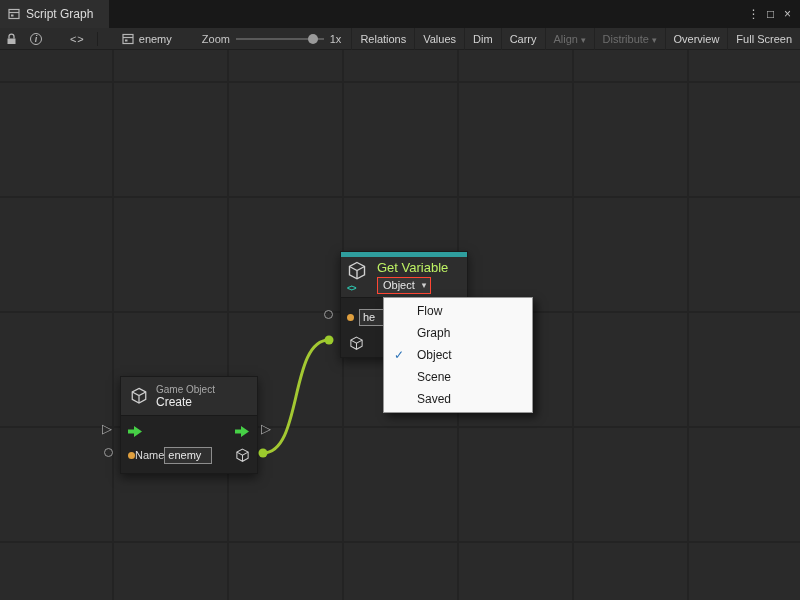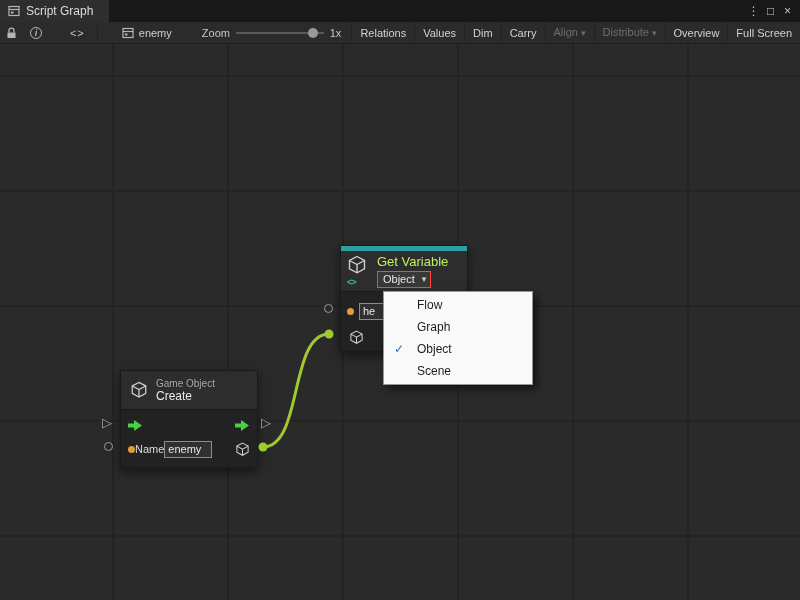--- a/index.html
+++ b/index.html
@@ -1,37 +1,37 @@
 <!DOCTYPE html>
 <html><head>
 <meta charset="utf-8">
 <style>
   *{box-sizing:border-box;margin:0;padding:0}
   html,body{width:800px;height:600px;overflow:hidden}
   body{font-family:"Liberation Sans",sans-serif;background:#2a2a2a;color:#d8d8d8}
 
   
-  .titlebar{height:22px;background:#181818;display:flex;align-items:stretch;position:relative}
+  .titlebar{height:28px;background:#181818;display:flex;align-items:stretch;position:relative}
   .tab{display:flex;align-items:center;gap:6px;background:#2e2e2e;padding:0 16px 0 8px;font-size:12px;color:#dcdcdc;cursor:default}
   .win-controls{margin-left:auto;display:flex;align-items:center;color:#c4c4c4;padding-right:4px}
   .win-controls span{width:17px;text-align:center;font-size:12px;line-height:22px;cursor:default}
 
   
   .toolbar{height:22px;background:#2b2b2b;border-bottom:1px solid #1e1e1e;display:flex;align-items:center;font-size:11px;color:#cfcfcf;white-space:nowrap}
   .icon-btn{width:24px;height:22px;display:flex;align-items:center;justify-content:center}
   .info-circle{width:12px;height:12px;border:1px solid #b5b5b5;border-radius:50%;font-size:9px;line-height:10px;text-align:center;color:#b5b5b5;font-style:italic;font-weight:bold}
   .code-toggle{margin-left:14px;padding:0 8px;color:#c0c0c0;letter-spacing:1px}
   .vsep{width:1px;height:14px;background:#1f1f1f;margin:0 4px}
   .graph-chip{display:flex;align-items:center;gap:5px;margin-left:14px;padding:0 6px}
   .zoom-label{margin-left:24px;color:#c6c6c6}
   .slider{position:relative;width:88px;height:22px;margin:0 6px}
   .slider .track{position:absolute;left:0;right:0;top:10px;height:2px;background:#5a5a5a}
   .slider .handle{position:absolute;left:72px;top:6px;width:10px;height:10px;border-radius:50%;background:#9a9a9a}
   .zoom-value{margin-right:10px;color:#c6c6c6}
-  .tb-right{margin-left:auto;display:flex;height:22px;align-items:center}
+  .tb-right{margin-left:auto;display:flex;height:22px;}
   .tbtn{padding:0 8px;line-height:22px;border-left:1px solid #222;color:#d2d2d2}
   .tbtn.disabled{color:#6d6d6d}
   .caret{font-size:9px;margin-left:3px}
 
   
   .canvas{position:relative;width:800px;height:556px;background:#2a2a2a;
     background-image:
       linear-gradient(to right,#232323 2px,transparent 2px),
       linear-gradient(to bottom,#232323 2px,transparent 2px);
     background-size:115px 115px;
@@ -226,15 +226,18 @@
     <div class="menu-item">
       <span>Graph</span>
     </div>
     <div class="menu-item">
       <span class="check">✓</span>
       <span>Object</span>
     </div>
     <div class="menu-item">
       <span>Scene</span>
     </div>
+    <div class="menu-item">
+      <span>Saved</span>
+    </div>
   </div>
 
 </div>
 
 </body></html>

